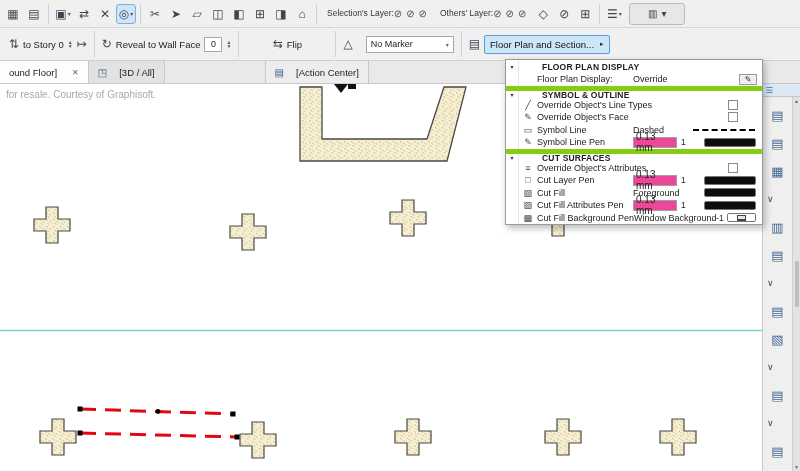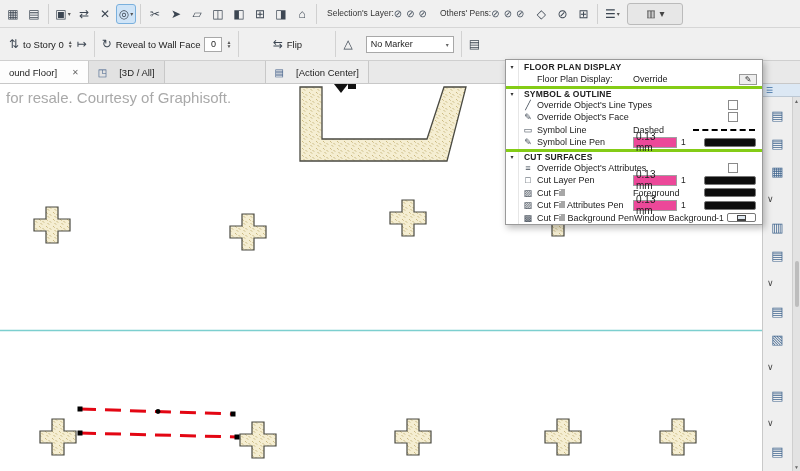--- a/index.html
+++ b/index.html
@@ -71,21 +71,21 @@
   .tab.active { background:#fdfdfd; }
   .tab-icon { font-size:10px; color:#44618a; }
   .tab-close { font-size:8px; color:#666; margin-left:3px; }
   .tab-action { margin-left:100px; background:#ededed; border-left:1px solid #c8c8c8; }
 
   
   .canvas {
     position:absolute; top:84px; left:0; width:762px; height:387px;
     background:#ffffff; overflow:hidden;
   }
-  .watermark { position:absolute; top:5px; left:6px; font-size:15px; color:#a9a9a9; white-space:nowrap; }
+  .watermark { position:absolute; top:5px; left:6px; font-size:10px; color:#a9a9a9; white-space:nowrap; }
   .canvas svg { position:absolute; top:0; left:0; }
   .redline { stroke:#e30613; stroke-width:3; stroke-dasharray:16 9; }
   .column { fill:url(#hatch); stroke:#4a4a42; stroke-width:1.2; }
 
   
   .sidebar {
     position:absolute; top:84px; right:0; width:38px; height:387px;
     background:#efefef; border-left:1px solid #c9c9c9;
   }
   .sb-header {
@@ -104,27 +104,27 @@
   .sb-scroll span { font-size:5px; color:#666; }
   .sb-thumb { width:4px; height:46px; background:#bdbdbd; border-radius:2px; }
 
   
   .panel {
     position:absolute; top:59px; left:505px; width:258px; z-index:50;
     background:#ffffff; border:1px solid #9a9a9a; box-shadow:2px 3px 7px rgba(0,0,0,0.28);
     font-size:9px;
   }
   .p-row { display:flex; align-items:center; height:12.5px; padding-right:2px; }
-  .p-row.hd { height:13px; }
+  .p-row.hd { height:13px;gap:18px; }
   .p-gut {
     width:13px; align-self:stretch; border-right:1px solid #e6e6e6;
     display:flex; align-items:center; justify-content:center; font-size:6px; color:#333; flex:0 0 13px;
   }
   .p-htext { font-weight:bold; font-size:8.5px; letter-spacing:0.2px; margin-left:5px; white-space:nowrap; }
-  .p-sect { border-top:3px solid #84cc16; }
+  .p-sect { border-top:5px solid #84cc16; }
   .p-icon { width:18px; text-align:center; font-size:9px; color:#3c4652; flex:0 0 18px; }
   .p-label { flex:0 0 96px; white-space:nowrap; overflow:visible; }
   .p-value { width:56px; white-space:nowrap; }
   .p-value.wide { width:78px; }
   .p-valbox {
     width:44px; height:11px; border:1px solid #a0a0a0; background:#ec4899;
     display:flex; align-items:center; padding:0 2px; font-size:10px; flex:0 0 44px;
   }
   .p-pennum { width:16px; margin-left:4px; font-size:8.5px; }
   .p-swatch { width:52px; height:9px; background:#0d0d0d; border:1px solid #777; border-radius:2px; margin-left:auto; margin-right:4px; }
@@ -194,21 +194,21 @@
       </span>
     <span class="layer-block">
       <span class="layer-label">Selection's Layer:</span>
       <span class="layer-icons" id="sel-layer-icons">
           <span>⊘</span>
           <span>⊘</span>
           <span>⊘</span>
         </span>
     </span>
     <span class="layer-block">
-      <span class="layer-label">Others' Pens:</span>
+      <span class="layer-label">Others' Layer:</span>
       <span class="layer-icons" id="oth-layer-icons">
           <span>⊘</span>
           <span>⊘</span>
           <span>⊘</span>
         </span>
     </span>
     <span id="tb1-right" style="display:flex;align-items:center;gap:1px;">
         <span class="tb-icon">
           <span>◇</span>
         </span>
@@ -259,20 +259,24 @@
     <span class="t2-group">
       <span class="t2-icon">△</span>
       <span class="combo">
         <span>No Marker</span>
         <span class="arr">▾</span>
       </span>
     </span>
     <span class="t2-sep"></span>
     <span class="t2-group">
       <span class="t2-icon">▤</span>
+      <span class="btn-blue">
+        <span>Floor Plan and Section...</span>
+        <span class="arr">▸</span>
+      </span>
     </span>
   </div>
 
   <div class="tabbar">
     <div class="tab active">
       <span class="tab-label">ound Floor]</span>
       <span class="tab-close">✕</span>
     </div>
     <div class="tab">
       <span class="tab-icon">◳</span>

